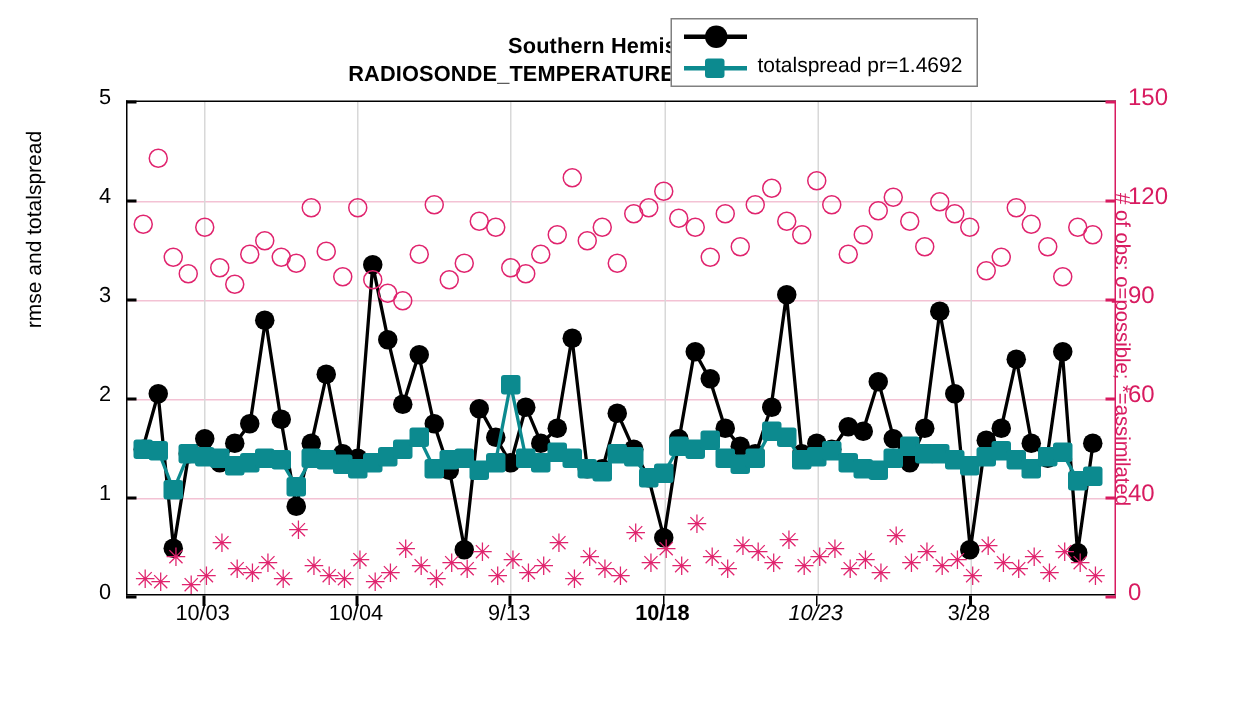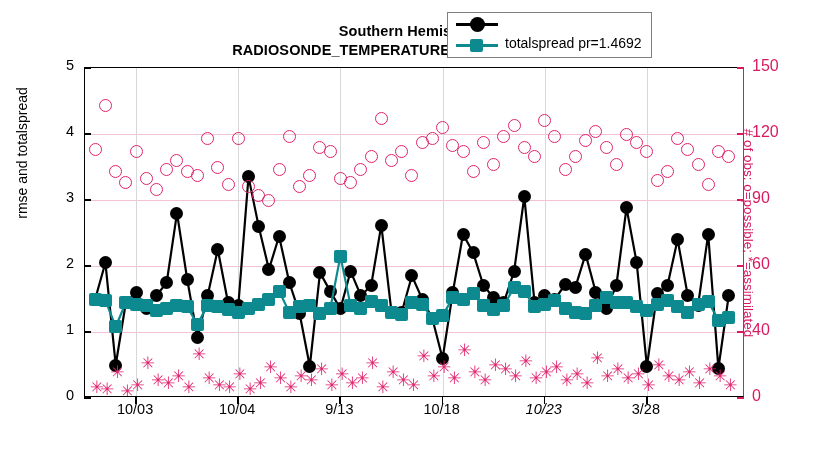--- a/index.html
+++ b/index.html
@@ -438,21 +438,21 @@
       <div class="ylab-r" style="left: 752px; top: 123px;">120</div>
       <div class="tick-right" style="top: 67px; left: 737px;"></div>
       <div class="ylab-r" style="left: 752px; top: 57px;">150</div>
       <div class="tick-bottom" style="left: 135.084px;"></div>
       <div class="xlab" style="left: 100.084px;">10/03</div>
       <div class="tick-bottom" style="left: 237.251px;"></div>
       <div class="xlab" style="left: 202.251px;">10/04</div>
       <div class="tick-bottom" style="left: 339.418px;"></div>
       <div class="xlab" style="left: 304.418px;">9/13</div>
       <div class="tick-bottom" style="left: 441.585px;"></div>
-      <div class="xlab" style="left: 406.585px;">10/18</div>
+      <div class="xlab" style="left: 406.585px; font-weight: bold;">10/18</div>
       <div class="tick-bottom" style="left: 543.752px;"></div>
       <div class="xlab" style="left: 508.752px; font-style: italic;">10/23</div>
       <div class="tick-bottom" style="left: 645.92px;"></div>
       <div class="xlab" style="left: 610.92px;">3/28</div>
     </div>
 
   <div class="legend">
     <div class="legend-row">
       <div class="legend-line"></div>
       <div class="legend-mark-dot"></div>

